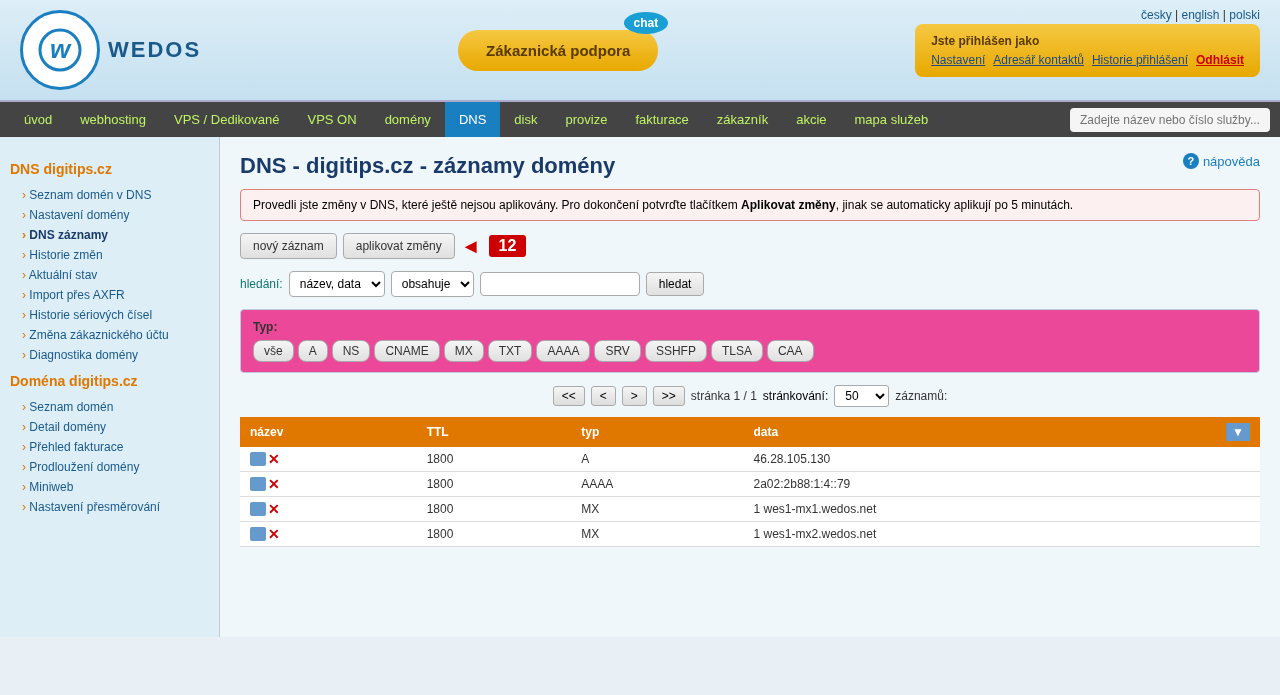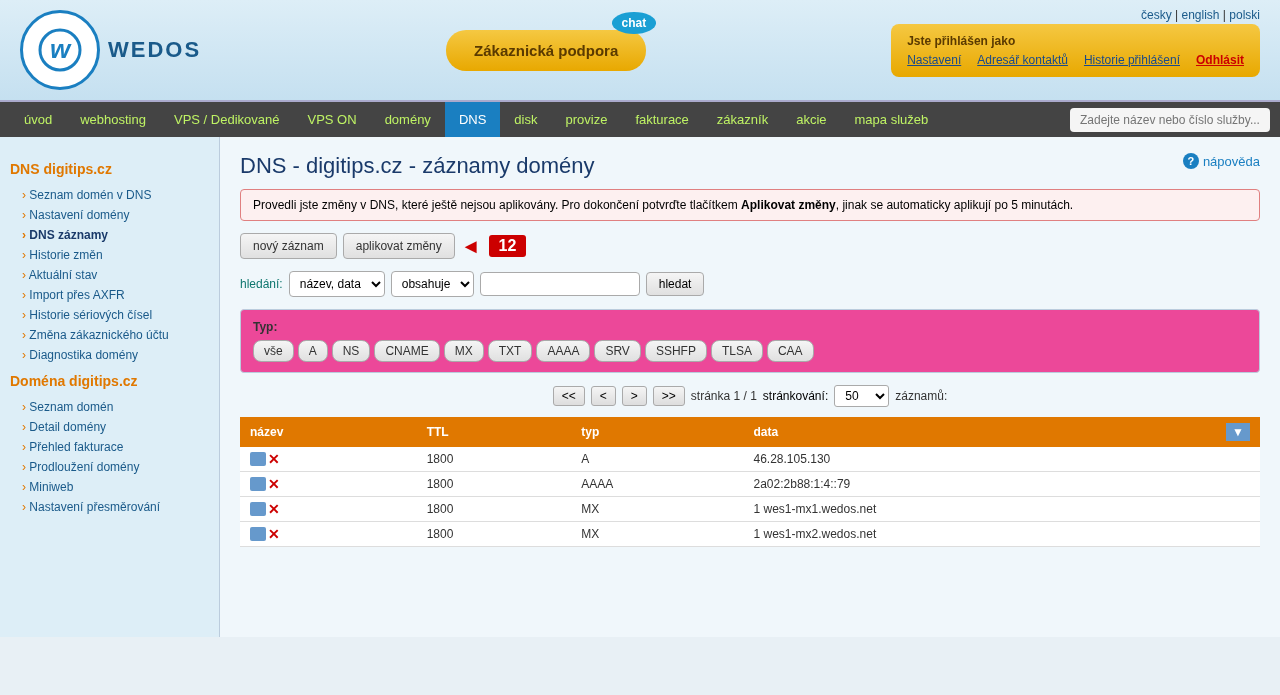--- a/index.html
+++ b/index.html
@@ -76,21 +76,21 @@
     .header-right .logged-as {
       color: #5a3a00;
       font-size: 12px;
       margin-bottom: 5px;
     }
     .header-right .logged-as span {
       font-weight: bold;
     }
     .header-right .links {
       display: flex;
-      gap: 16px;
+      gap: 8px;
       flex-wrap: wrap;
     }
     .header-right .links a {
       color: #1a4a8a;
       text-decoration: underline;
       cursor: pointer;
       font-size: 12px;
     }
     .header-right .links .logout {
       color: #cc0000;
@@ -175,21 +175,21 @@
       background: #f0f7fb;
     }
     .content-header {
       display: flex;
       justify-content: space-between;
       align-items: flex-start;
       margin-bottom: 10px;
     }
     .page-title {
       font-size: 22px;
-      font-weight: normal;
+      font-weight: bold;
       color: #1a3a6a;
     }
     .help-link {
       color: #1a7fc1;
       font-size: 13px;
       cursor: pointer;
       display: flex;
       align-items: center;
       gap: 4px;
     }

